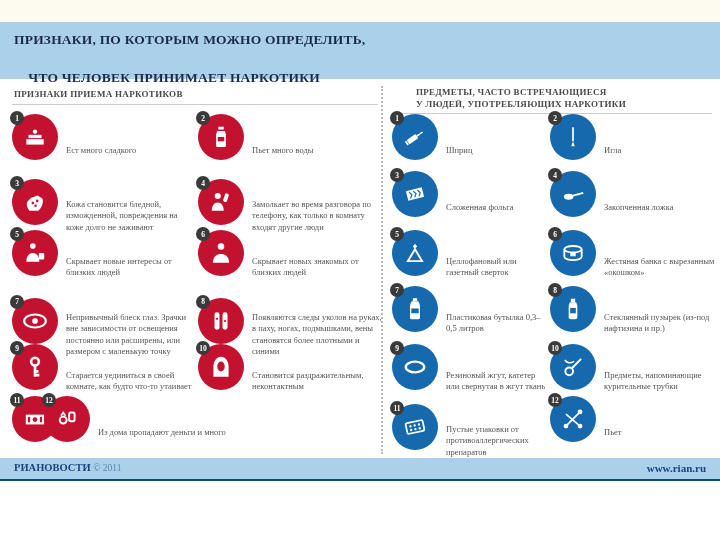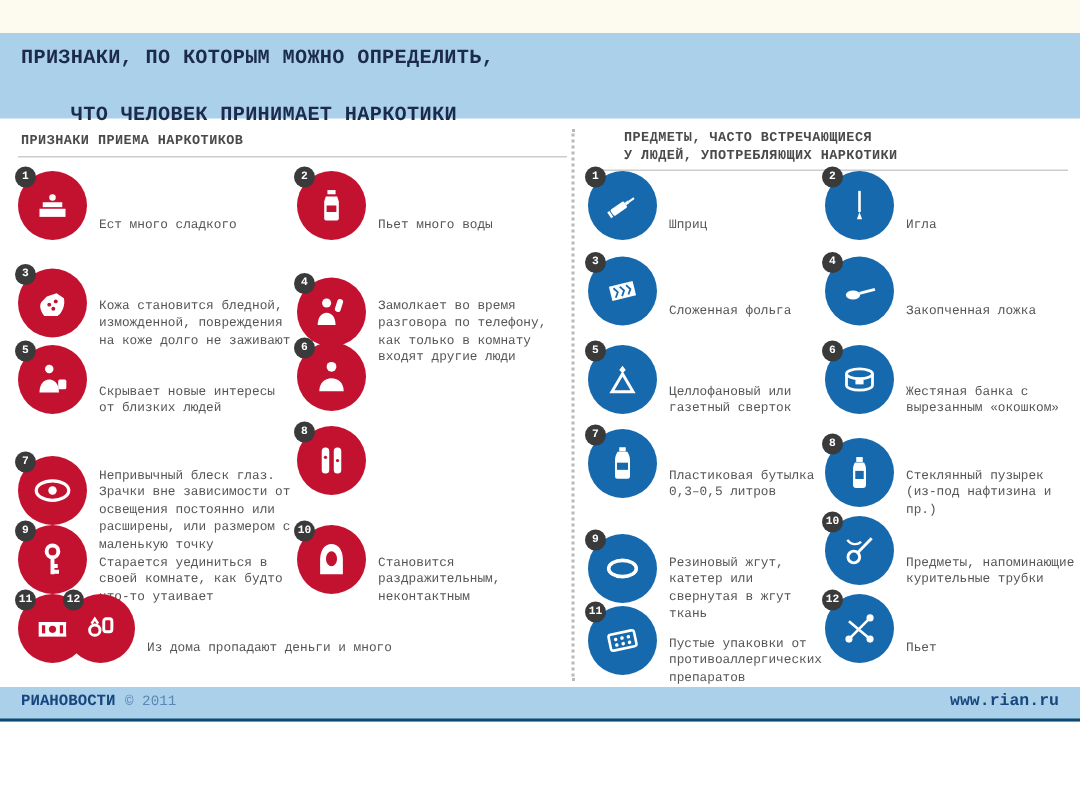--- a/index.html
+++ b/index.html
@@ -1,17 +1,17 @@
 <!DOCTYPE html>
 <html><head>
 <meta charset="utf-8">
 <style>
   html,body{margin:0;padding:0;background:#fff;}
   .canvas{position:relative;width:720px;height:540px;background:#ffffff;overflow:hidden;
-          font-family:Liberation Mono, monospace;}
+          font-family:Liberation Serif, serif;}
   .topstrip{position:absolute;left:0;top:0;width:720px;height:22px;background:#fdfbf0;}
   .titleband{position:absolute;left:0;top:22px;width:720px;height:57px;background:#abd0ea;
              padding:0;box-sizing:border-box;}
   .titleband .t{position:absolute;left:14px;top:9px;font-size:13.5px;font-weight:bold;
                 color:#1c2b4d;line-height:1.4;letter-spacing:.2px;white-space:pre;}
   .sechead{position:absolute;font-size:9px;font-weight:bold;color:#4a4a4a;letter-spacing:.3px;line-height:1.35;}
   .hrule{position:absolute;height:1px;background:#cccccc;}
   .vdivider{position:absolute;left:381px;top:86px;height:368px;width:0;border-left:2px dotted #b9b9b9;}
   .item{position:absolute;display:flex;align-items:center;}
   .cA{left:12px;width:184px;}
@@ -163,32 +163,34 @@
   </div>
 
   <div class="item cB r2">
     <span class="circ red">
       <span class="badge">6</span>
       <svg width="26" height="26" viewBox="0 0 24 24">
           <circle cx="12" cy="6" r="3" fill="#fff"></circle>
           <path d="M4.5 21c0-5 3.2-8 7.5-8s7.5 3 7.5 8z" fill="#fff"></path>
         </svg>
     </span>
+    <span class="txt">Скрывает новых знакомых от близких людей</span>
   </div>
 
   <div class="item cB r3">
     <span class="circ red">
       <span class="badge">8</span>
       <svg width="26" height="26" viewBox="0 0 24 24">
           <rect x="6" y="4" width="4.6" height="16" rx="2.2" fill="#fff"></rect>
           <rect x="13.4" y="4" width="4.6" height="16" rx="2.2" fill="#fff"></rect>
           <circle cx="8.3" cy="10" r="1" fill="#c31230"></circle>
           <circle cx="15.7" cy="12" r="1" fill="#c31230"></circle>
         </svg>
     </span>
+    <span class="txt">Появляются следы уколов на руках, в паху, ногах, подмышками, вены становятся более плотными и синими</span>
   </div>
 
   <div class="item cB r4">
     <span class="circ red">
       <span class="badge">10</span>
       <svg width="26" height="26" viewBox="0 0 24 24">
           <path d="M12 2.5c-4.2 0-7 4-7 9.5V21h14v-9c0-5.5-2.8-9.5-7-9.5z" fill="#fff"></path>
           <ellipse cx="12" cy="11.5" rx="3.4" ry="4.6" fill="#c31230"></ellipse>
         </svg>
     </span>

